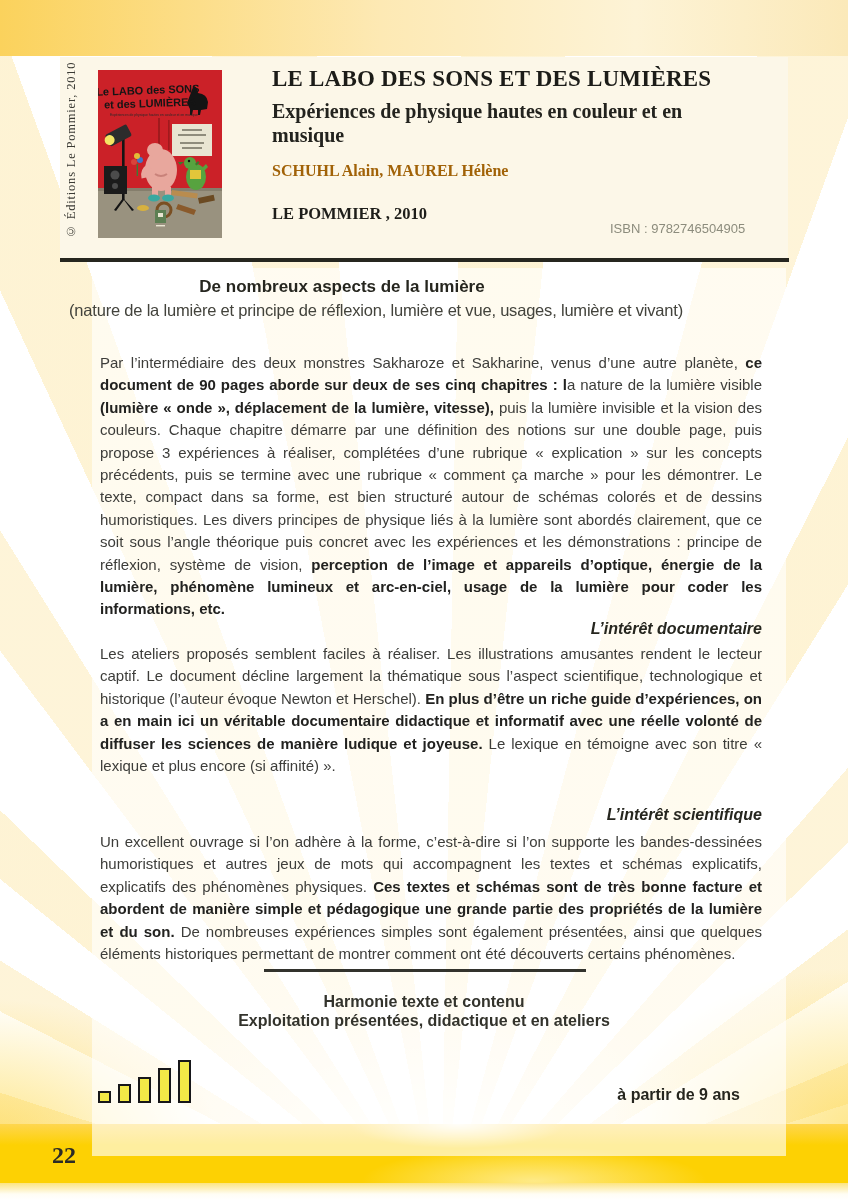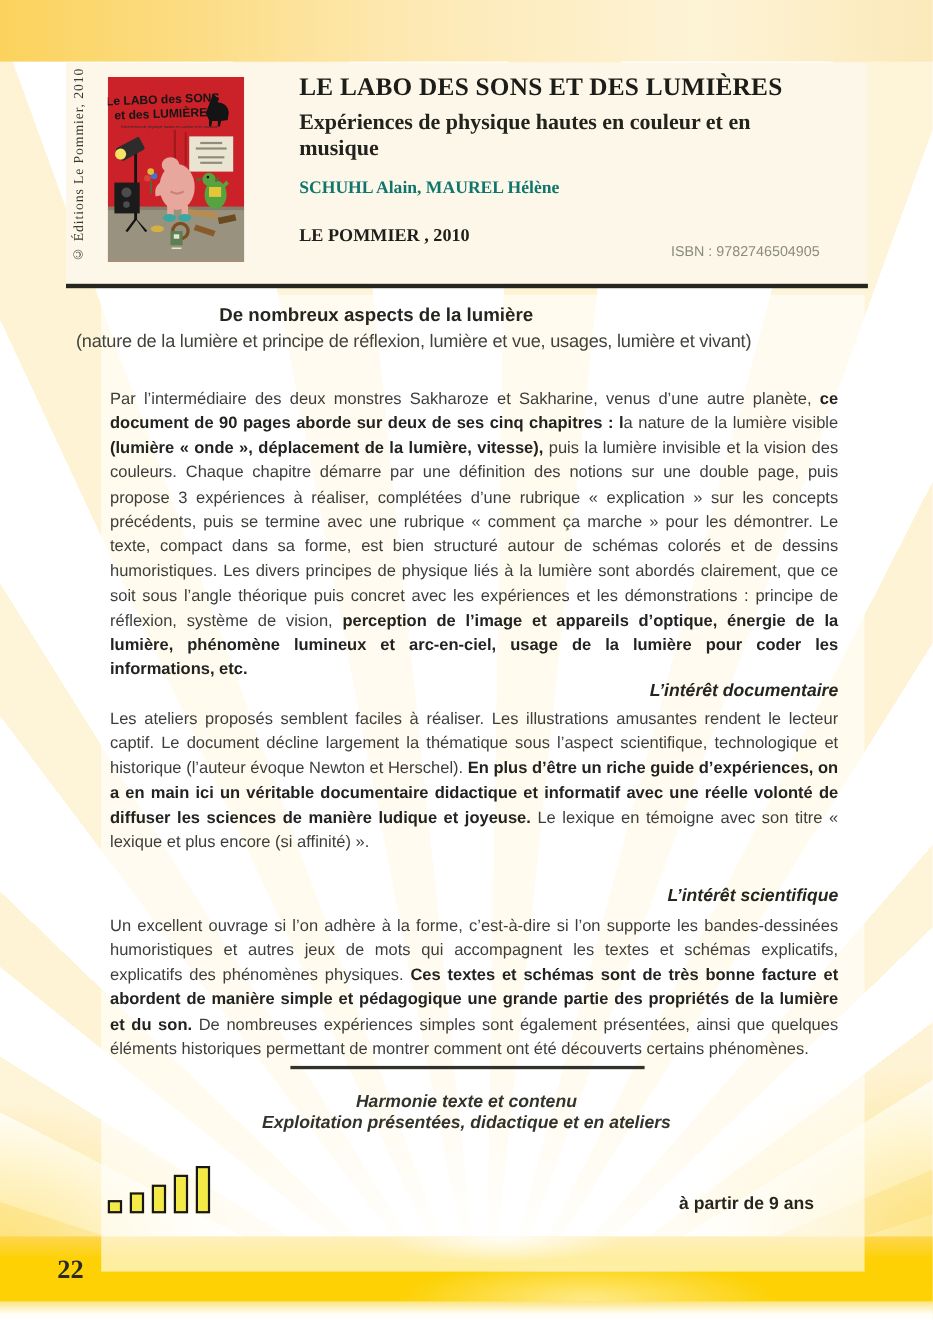--- a/index.html
+++ b/index.html
@@ -58,21 +58,21 @@
   .copyright-vertical{
     position:absolute;left:64px;top:78px;height:160px;
     writing-mode:vertical-rl;transform:rotate(180deg);
     font-family:"Liberation Serif","DejaVu Serif",serif;
     font-size:12.5px;letter-spacing:.8px;color:#3a3a34;white-space:nowrap;
   }
   .cover{position:absolute;left:98px;top:70px;width:124px;height:168px;display:block;}
   .title-block{position:absolute;left:272px;top:66px;width:496px;font-family:Liberation Serif, serif;}
   .book-title{font-size:23px;font-weight:bold;color:#1c1c18;letter-spacing:.2px;line-height:26px;}
   .book-subtitle{font-size:20px;font-weight:bold;color:#23231e;line-height:24px;margin-top:7px;width:470px;}
-  .book-authors{font-size:16px;font-weight:bold;color:#0f766e;margin-top:15px;}
+  .book-authors{font-size:16px;font-weight:bold;color:#a16207;margin-top:15px;}
   .book-publisher{font-size:16.5px;font-weight:bold;color:#1e1e1a;margin-top:24px;}
   .isbn{position:absolute;left:610px;top:221px;font-size:13px;color:#8c8c7d;}
   
   .summary-heading{
     position:absolute;left:0;top:277px;width:684px;text-align:center;
     font-size:17px;font-weight:bold;color:#26261f;
   }
   .summary-sub{
     position:absolute;left:0;top:301px;width:752px;text-align:center;
     font-size:16.5px;color:#43433c;letter-spacing:-.2px;
@@ -88,21 +88,21 @@
   .section-heading{
     position:absolute;left:100px;width:662px;text-align:right;
     font-size:16px;font-weight:bold;font-style:italic;color:#26261f;
   }
   .h-doc{top:620px;}
   .h-sci{top:806px;}
   
   .divider-2{position:absolute;left:264px;top:969px;width:322px;height:3px;background:#33332d;}
   .conclusion{
     position:absolute;left:0;top:992px;width:848px;text-align:center;
-    font-size:16px;font-weight:bold;font-style:italic;color:#33332c;line-height:19px;
+    font-size:16px;font-weight:bold;color:#33332c;line-height:19px;
   }
   
   .rating{position:absolute;left:98px;top:1058px;width:110px;height:45px;}
   .rating .bar{
     position:absolute;bottom:0;width:13px;box-sizing:border-box;
     background:#f3ea47;border:2px solid #17171a;
   }
   .age-note{
     position:absolute;left:440px;top:1086px;width:300px;text-align:right;
     font-size:16px;font-weight:bold;color:#26261f;

